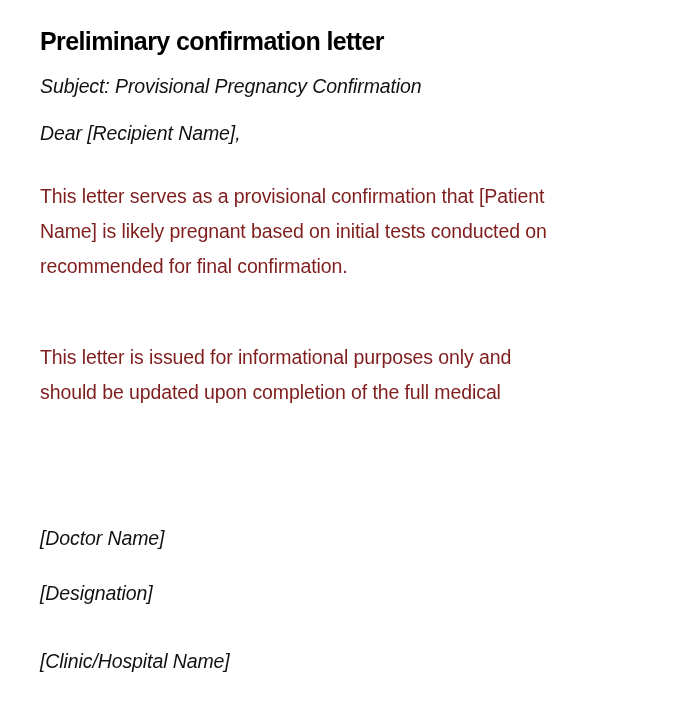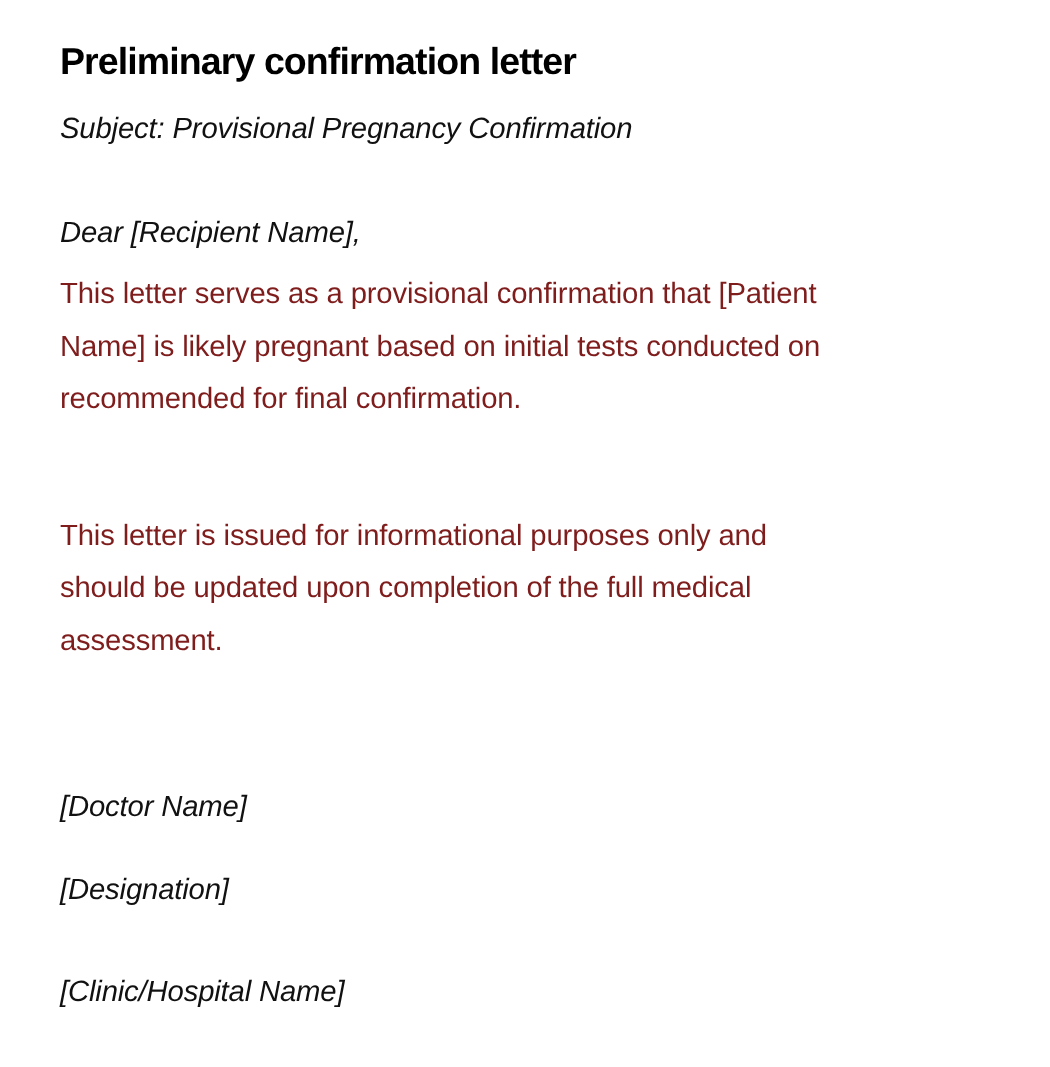--- a/index.html
+++ b/index.html
@@ -57,32 +57,31 @@
     .para span { display: block; white-space: nowrap; }
   </style>
 </head>
 <body>
 
 <div class="page">
   <h1 class="title">Preliminary confirmation letter</h1>
 
   <p class="line" style="top:69px;">Subject: Provisional Pregnancy Confirmation</p>
 
-  <p class="line" style="top:138px;">Dear [Recipient Name],</p>
+  <p class="line" style="top:116px;">Dear [Recipient Name],</p>
 
   <p class="para" style="top:179px;">
     <span>This letter serves as a provisional confirmation that [Patient</span>
     <span>Name] is likely pregnant based on initial tests conducted on</span>
     <span>recommended for final confirmation.</span>
   </p>
 
   <p class="para" style="top:340px;">
     <span>This letter is issued for informational purposes only and</span>
     <span>should be updated upon completion of the full medical</span>
-    <span>assessment.</span>
   </p>
 
 
   <p class="line" style="top:521px;">[Doctor Name]</p>
 
   <p class="line" style="top:576px;">[Designation]</p>
 
   <p class="line" style="top:631px;margin-top:13px;">[Clinic/Hospital Name]</p>
 </div>
 

